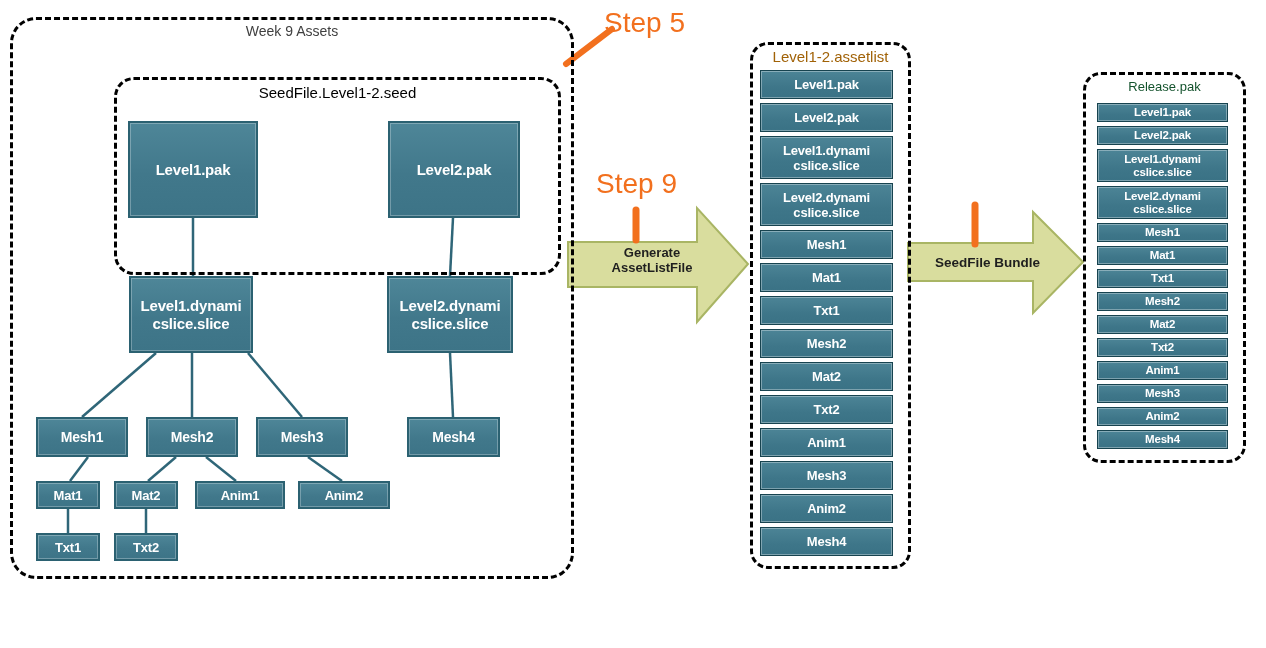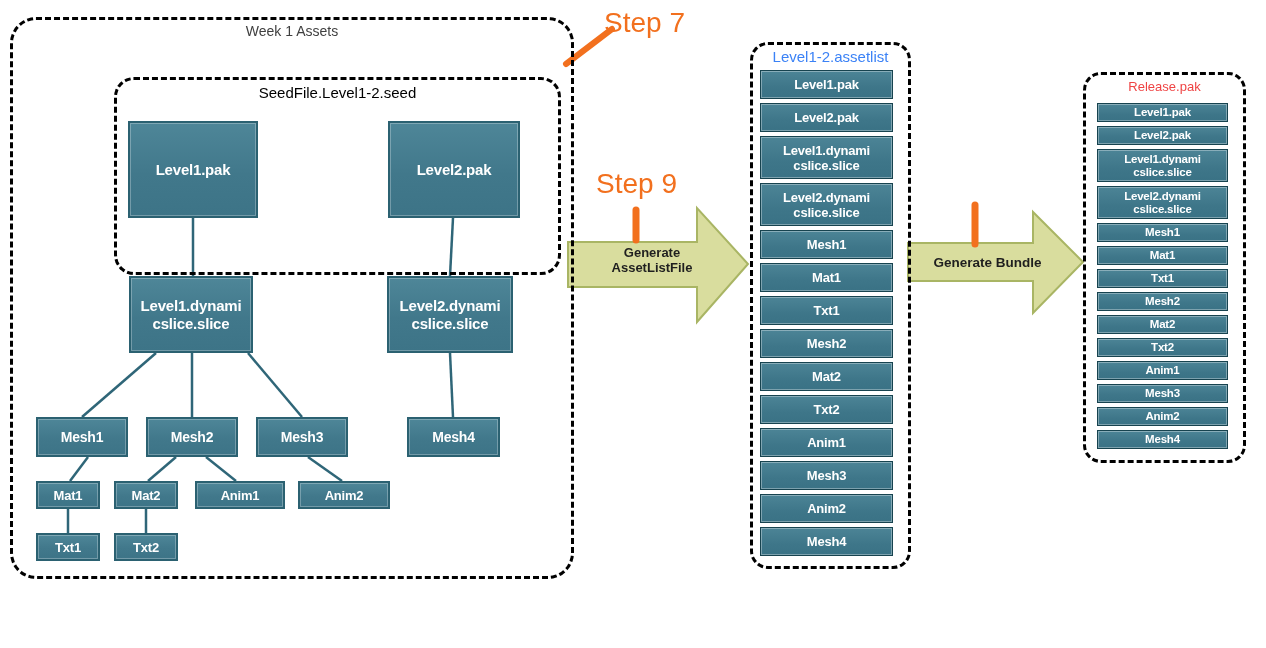--- a/index.html
+++ b/index.html
@@ -5,21 +5,21 @@
   html,body{margin:0;padding:0;background:#fff;}
   .canvas{
     position:relative;width:1266px;height:648px;background:#ffffff;overflow:hidden;
     font-family:"Liberation Sans","DejaVu Sans",sans-serif;
   }
   svg.layer{position:absolute;left:0;top:0;width:1266px;height:648px;}
 
   
   .dashbox{position:absolute;border:3px dashed #000;background:transparent;}
   .groupTitle{
-    position:absolute;left:0;right:0;text-align:center;color:#3b82f6;
+    position:absolute;left:0;right:0;text-align:center;color:#a16207;
     font-size:15px;line-height:17px;letter-spacing:0px;white-space:nowrap;
   }
 
   
   .tbox{
     position:absolute;display:flex;align-items:center;justify-content:center;
     background:linear-gradient(180deg,#4e8698 0%,#41788b 55%,#3d7487 100%);
     border:2px solid #2b6171;box-shadow:inset 0 0 0 1px rgba(255,255,255,.28);
     color:#fff;font-weight:bold;text-align:center;white-space:pre-line;
     letter-spacing:-0.2px;box-sizing:border-box;
@@ -76,21 +76,21 @@
     <polygon points="908,243 1033,243 1033,212 1083,262 1033,313 1033,281 908,281" fill="#d9dd9e" stroke="#a9b564" stroke-width="2"></polygon>
 
     <g stroke="#f2701e" stroke-linecap="round">
       <line x1="566" y1="64" x2="612" y2="29" stroke-width="6"></line>
       <line x1="636" y1="210" x2="636" y2="240" stroke-width="7"></line>
       <line x1="975" y1="205" x2="975" y2="244" stroke-width="7"></line>
     </g>
   </svg>
 
   <div class="dashbox" style="left:10px;top:17px;width:558px;height:556px;border-radius:26px;">
-    <div class="groupTitle" style="top:3px;font-size:14px;color:#3f3f3f;">Week 1 Assets</div>
+    <div class="groupTitle" style="top:3px;font-size:14px;color:#3f3f3f;">Week 9 Assets</div>
   </div>
 
   <div class="dashbox" style="left:114px;top:55px;width:441px;height:192px;border-radius:20px;margin-top:22px;">
     <div class="groupTitle" style="top:4px;font-size:15px;color:#000;">SeedFile.Level1-2.seed</div>
   </div>
 
   <div class="tbox" style="left:128px;top:121px;width:130px;height:97px;font-size:15px;line-height:18px;">Level1.pak</div>
   <div class="tbox" style="left:388px;top:121px;width:132px;height:97px;font-size:15px;line-height:18px;">Level2.pak</div>
   <div class="tbox" style="left:129px;top:276px;width:124px;height:77px;font-size:15px;line-height:18px;">Level1.dynami
 cslice.slice</div>
@@ -100,26 +100,26 @@
   <div class="tbox" style="left:146px;top:417px;width:92px;height:40px;font-size:14px;">Mesh2</div>
   <div class="tbox" style="left:256px;top:417px;width:92px;height:40px;font-size:14px;">Mesh3</div>
   <div class="tbox" style="left:407px;top:417px;width:93px;height:40px;font-size:14px;">Mesh4</div>
   <div class="tbox" style="left:36px;top:481px;width:64px;height:28px;font-size:13px;">Mat1</div>
   <div class="tbox" style="left:114px;top:481px;width:64px;height:28px;font-size:13px;">Mat2</div>
   <div class="tbox" style="left:195px;top:481px;width:90px;height:28px;font-size:13px;">Anim1</div>
   <div class="tbox" style="left:298px;top:481px;width:92px;height:28px;font-size:13px;">Anim2</div>
   <div class="tbox" style="left:36px;top:533px;width:64px;height:28px;font-size:13px;">Txt1</div>
   <div class="tbox" style="left:114px;top:533px;width:64px;height:28px;font-size:13px;">Txt2</div>
 
-  <div class="stepLabel" style="left:604px;top:8px;">Step 7</div>
+  <div class="stepLabel" style="left:604px;top:8px;">Step 5</div>
   <div class="stepLabel" style="left:596px;top:169px;">Step 9</div>
 
   <div class="arrowLabel" style="left:572px;top:245px;width:160px;text-align:center;">Generate
 AssetListFile</div>
-  <div class="arrowLabel" style="left:905px;top:255px;width:165px;font-size:13.5px;">Generate Bundle</div>
+  <div class="arrowLabel" style="left:905px;top:255px;width:165px;font-size:13.5px;">SeedFile Bundle</div>
 
   <div class="dashbox" style="left:750px;top:42px;width:155px;height:521px;border-radius:18px;">
     <div class="groupTitle" style="top:3px;font-size:15px;">Level1-2.assetlist</div>
   </div>
   <div class="col" style="left:760px;top:70px;width:133px;">
     <div class="cell mcell">Level1.pak</div>
     <div class="cell mcell">Level2.pak</div>
     <div class="cell mcell tall">Level1.dynami
 cslice.slice</div>
     <div class="cell mcell tall">Level2.dynami
@@ -130,21 +130,21 @@
     <div class="cell mcell">Mesh2</div>
     <div class="cell mcell">Mat2</div>
     <div class="cell mcell">Txt2</div>
     <div class="cell mcell">Anim1</div>
     <div class="cell mcell">Mesh3</div>
     <div class="cell mcell">Anim2</div>
     <div class="cell mcell">Mesh4</div>
   </div>
 
   <div class="dashbox" style="left:1083px;top:72px;width:157px;height:385px;border-radius:18px;">
-    <div class="groupTitle" style="top:3px;font-size:13px;color:#ef4444;">Release.pak</div>
+    <div class="groupTitle" style="top:3px;font-size:13px;color:#14532d;">Release.pak</div>
   </div>
   <div class="col" style="left:1097px;top:103px;width:131px;">
     <div class="cell rcell">Level1.pak</div>
     <div class="cell rcell">Level2.pak</div>
     <div class="cell rcell tall">Level1.dynami
 cslice.slice</div>
     <div class="cell rcell tall">Level2.dynami
 cslice.slice</div>
     <div class="cell rcell">Mesh1</div>
     <div class="cell rcell">Mat1</div>

